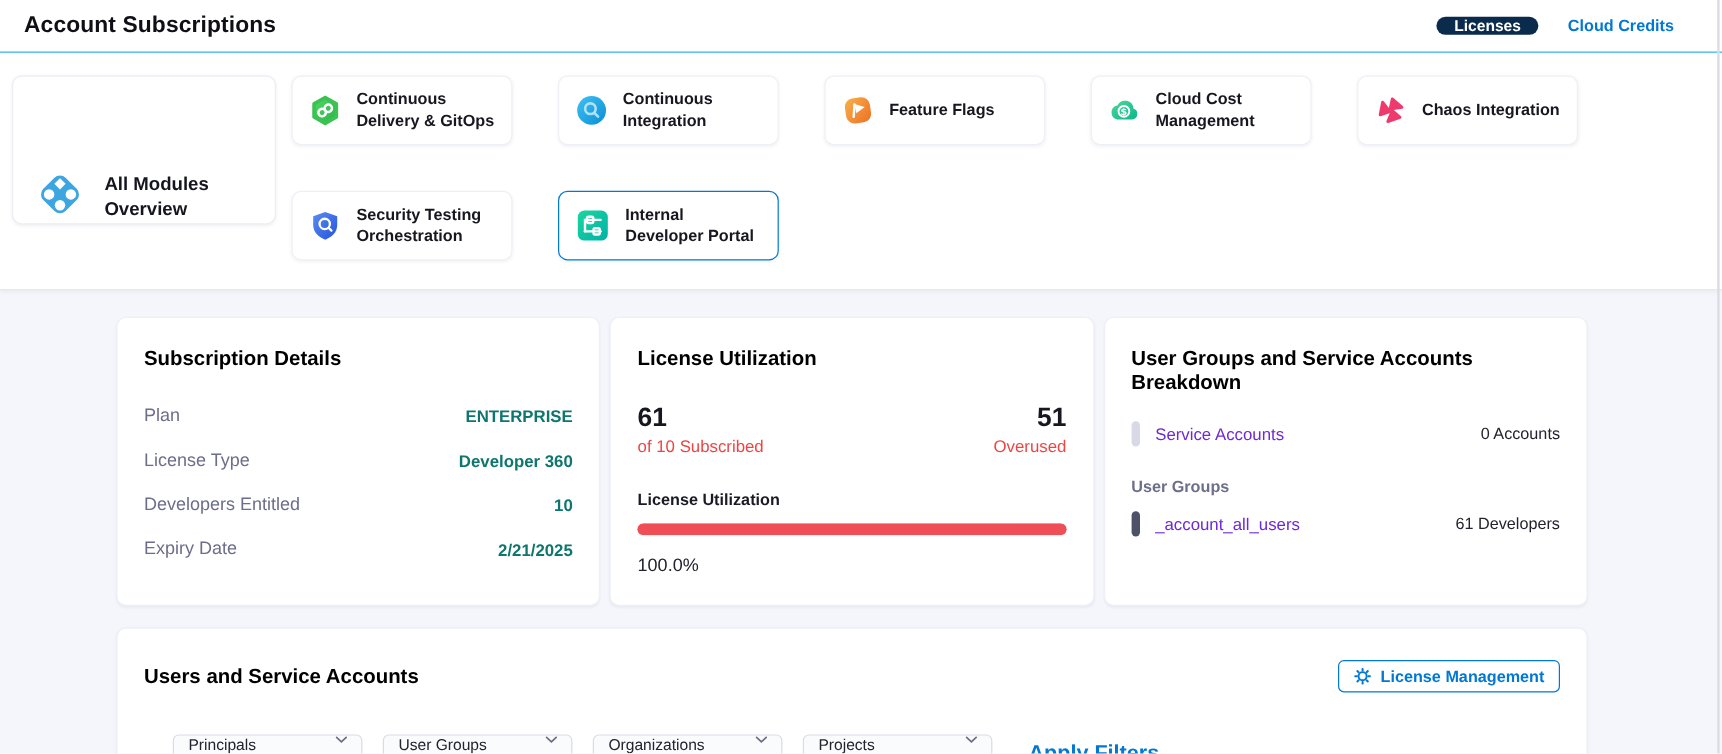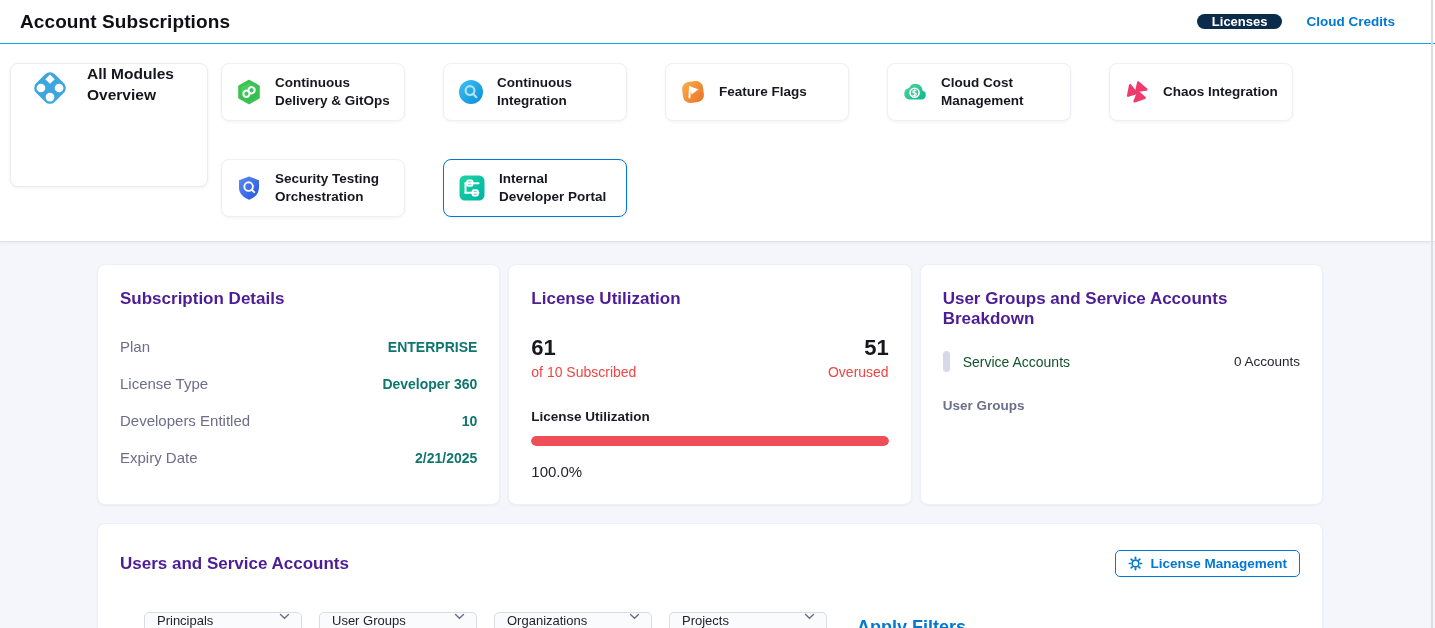--- a/index.html
+++ b/index.html
@@ -27,24 +27,24 @@
   .link-tab { color: #0278d5; font-size: 13.5px; font-weight: 600; cursor: pointer; }
 
   
   .modules-band {
     background: #fff; padding: 19px 10px 24px 10px;
     border-bottom: 1px solid #dfe3ec;
     box-shadow: 0 2px 3px rgba(20,30,60,.04);
     display: flex; align-items: flex-start; gap: 13px;
   }
   .overview-card {
-    width: 198px; min-height: 124px; background: #fff;
+    width: 220px; min-height: 124px; background: #fff;
     border: 1px solid #ebedf3; border-radius: 8px;
     box-shadow: 0 1px 3px rgba(25,35,60,.07);
-    display: flex; align-items: flex-start; gap: 13px; padding: 0 15px;
+    display: flex; align-items: flex-end; gap: 13px; padding: 0 15px;
     cursor: pointer; flex: none;
   }
   .overview-label { font-size: 15.5px; font-weight: 700; color: #15151f; line-height: 1.35; }
   .module-grid { display: flex; flex-wrap: wrap; column-gap: 4px; row-gap: 10px; width: 1132px; gap: 38px; }
   .module-card {
     width: 184px; height: 58px; background: #fff;
     border: 1px solid #eef0f5; border-radius: 8px;
     box-shadow: 0 1px 3px rgba(25,35,60,.06);
     display: flex; align-items: center; gap: 12px; padding: 0 13px;
     cursor: pointer;
@@ -54,21 +54,21 @@
   .mod-icon { flex: none; display: flex; }
 
   
   .main { padding: 22px 112px 0 97px; }
   .cards-row { display: flex; gap: 8px; }
   .card {
     background: #fff; border: 1px solid #eef0f5; border-radius: 8px;
     box-shadow: 0 1px 2px rgba(35,45,70,.05);
     padding: 24px 22px; flex: 1; min-height: 240px;
   }
-  .card-title { font-size: 17px; font-weight: 700; color: #4c1d95; }
+  .card-title { font-size: 17px; font-weight: 700; color: #000000; }
 
   
   .detail-rows { margin-top: 19px; }
   .detail-row { display: flex; justify-content: space-between; align-items: center; padding: 10px 0; }
   .detail-label { font-size: 15px; color: #6c6e8a; }
   .detail-value { font-size: 14px; font-weight: 700; color: #0f766e; }
 
   
   .stats-row { display: flex; justify-content: space-between; margin-top: 26px; }
   .stat-right { text-align: right; }
@@ -77,21 +77,21 @@
   .meter-label { margin-top: 29px; font-size: 13.5px; font-weight: 700; color: #1b1b26; }
   .meter-track { margin-top: 12px; height: 10px; border-radius: 5px; background: #f1f2f8; overflow: hidden; }
   .meter-fill { height: 100%; border-radius: 5px; background: #ef4e56; width: 100%; }
   .meter-pct { margin-top: 17px; font-size: 15px; color: #23232e; }
 
   
   .bd-row { display: flex; align-items: center; margin-top: 22px; }
   .bd-marker { width: 7px; height: 21px; border-radius: 4px; flex: none; margin-right: 13px; }
   .bd-marker.light { background: #d8d9e6; }
   .bd-marker.dark { background: #4f5168; }
-  .bd-name { font-size: 14px; color: #14532d; flex: 1; }
+  .bd-name { font-size: 14px; color: #6d28d9; flex: 1; }
   .bd-value { font-size: 13.5px; color: #23232e; }
   .bd-heading { margin-top: 26px; font-size: 13.5px; font-weight: 700; color: #6c6e8a; }
   .bd-row.group { margin-top: 13px; }
 
   
   .users-card { margin-top: 18px; min-height: 400px; padding: 26px 22px; }
   .users-head { display: flex; justify-content: space-between; align-items: center; }
   .lm-button {
     display: inline-flex; align-items: center; gap: 7px;
     border: 1px solid #0278d5; color: #0278d5; background: #fff;
@@ -313,20 +313,25 @@
     </div>
 
     <div class="card">
       <div class="card-title">User Groups and Service Accounts Breakdown</div>
       <div class="bd-row">
         <span class="bd-marker light"></span>
         <span class="bd-name">Service Accounts</span>
         <span class="bd-value">0 Accounts</span>
       </div>
       <div class="bd-heading">User Groups</div>
+      <div class="bd-row group">
+        <span class="bd-marker dark"></span>
+        <span class="bd-name">_account_all_users</span>
+        <span class="bd-value">61 Developers</span>
+      </div>
     </div>
 
   </div>
 
   <div class="card users-card">
     <div class="users-head">
       <div class="card-title">Users and Service Accounts</div>
       <button class="lm-button">
         <span class="mod-icon">
           <svg width="15" height="15" viewBox="0 0 16 16">

